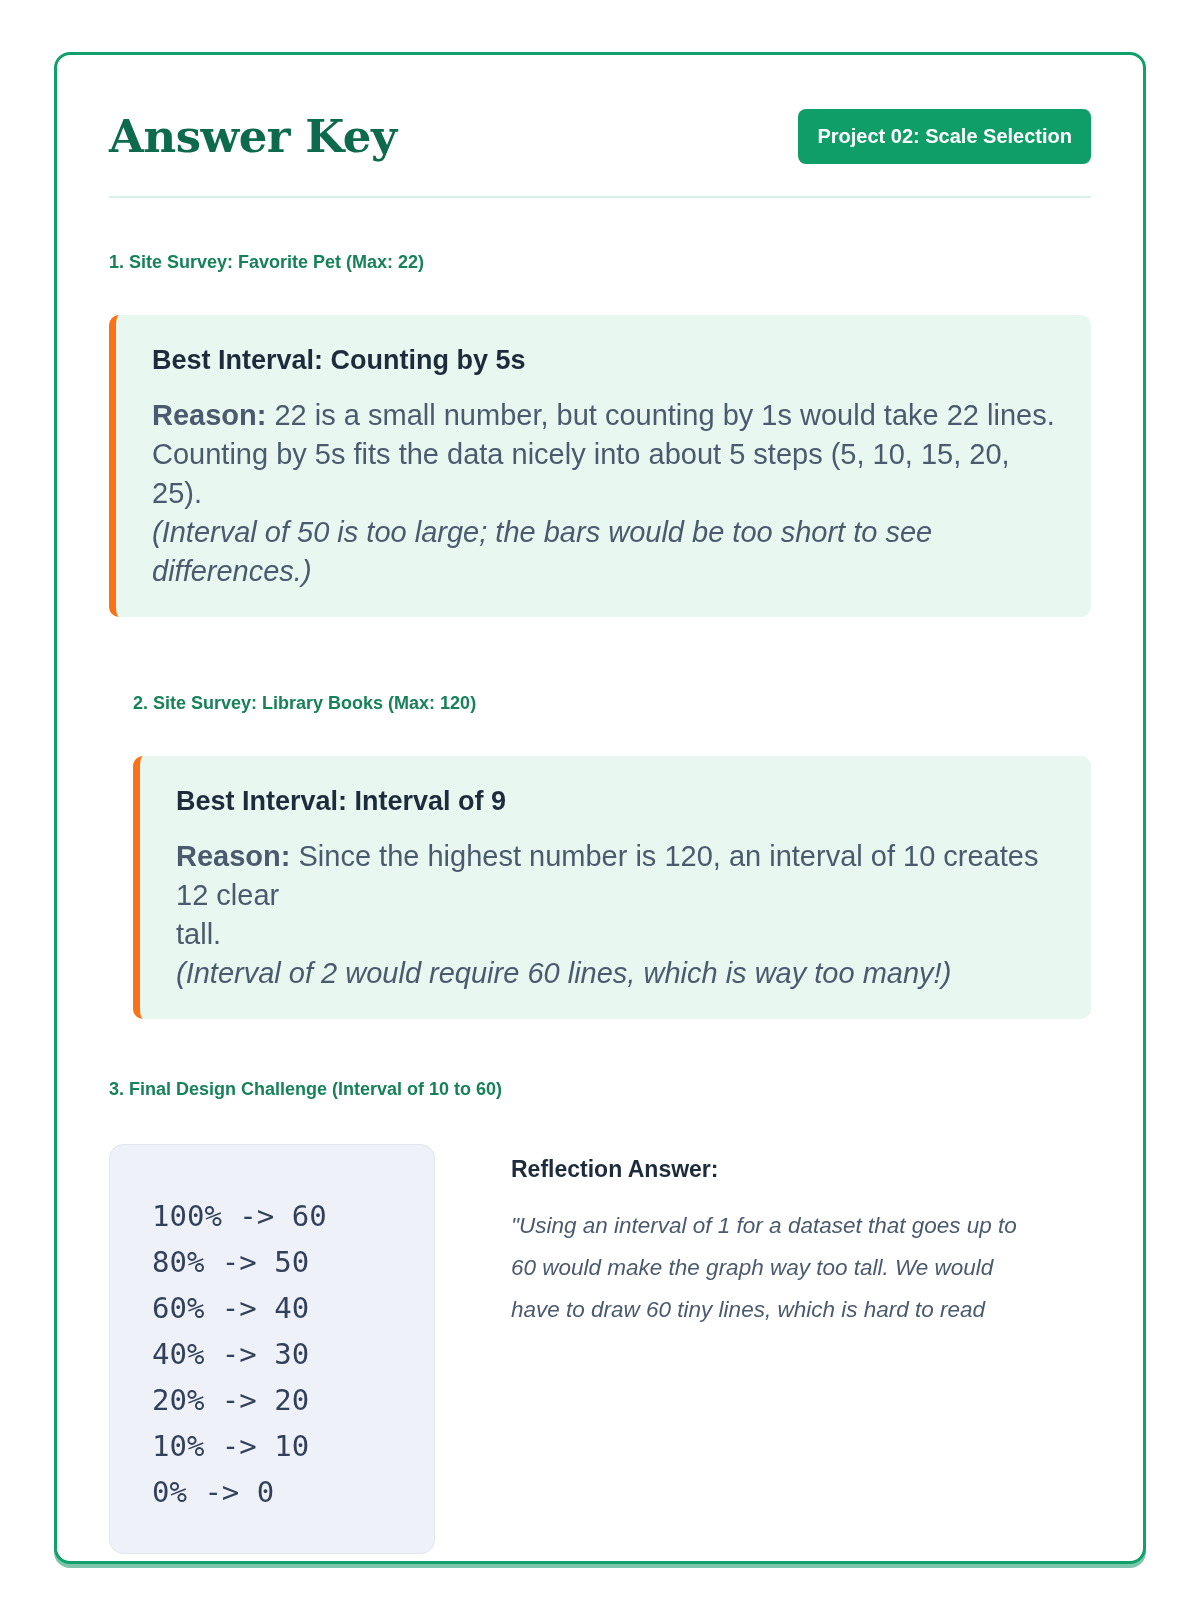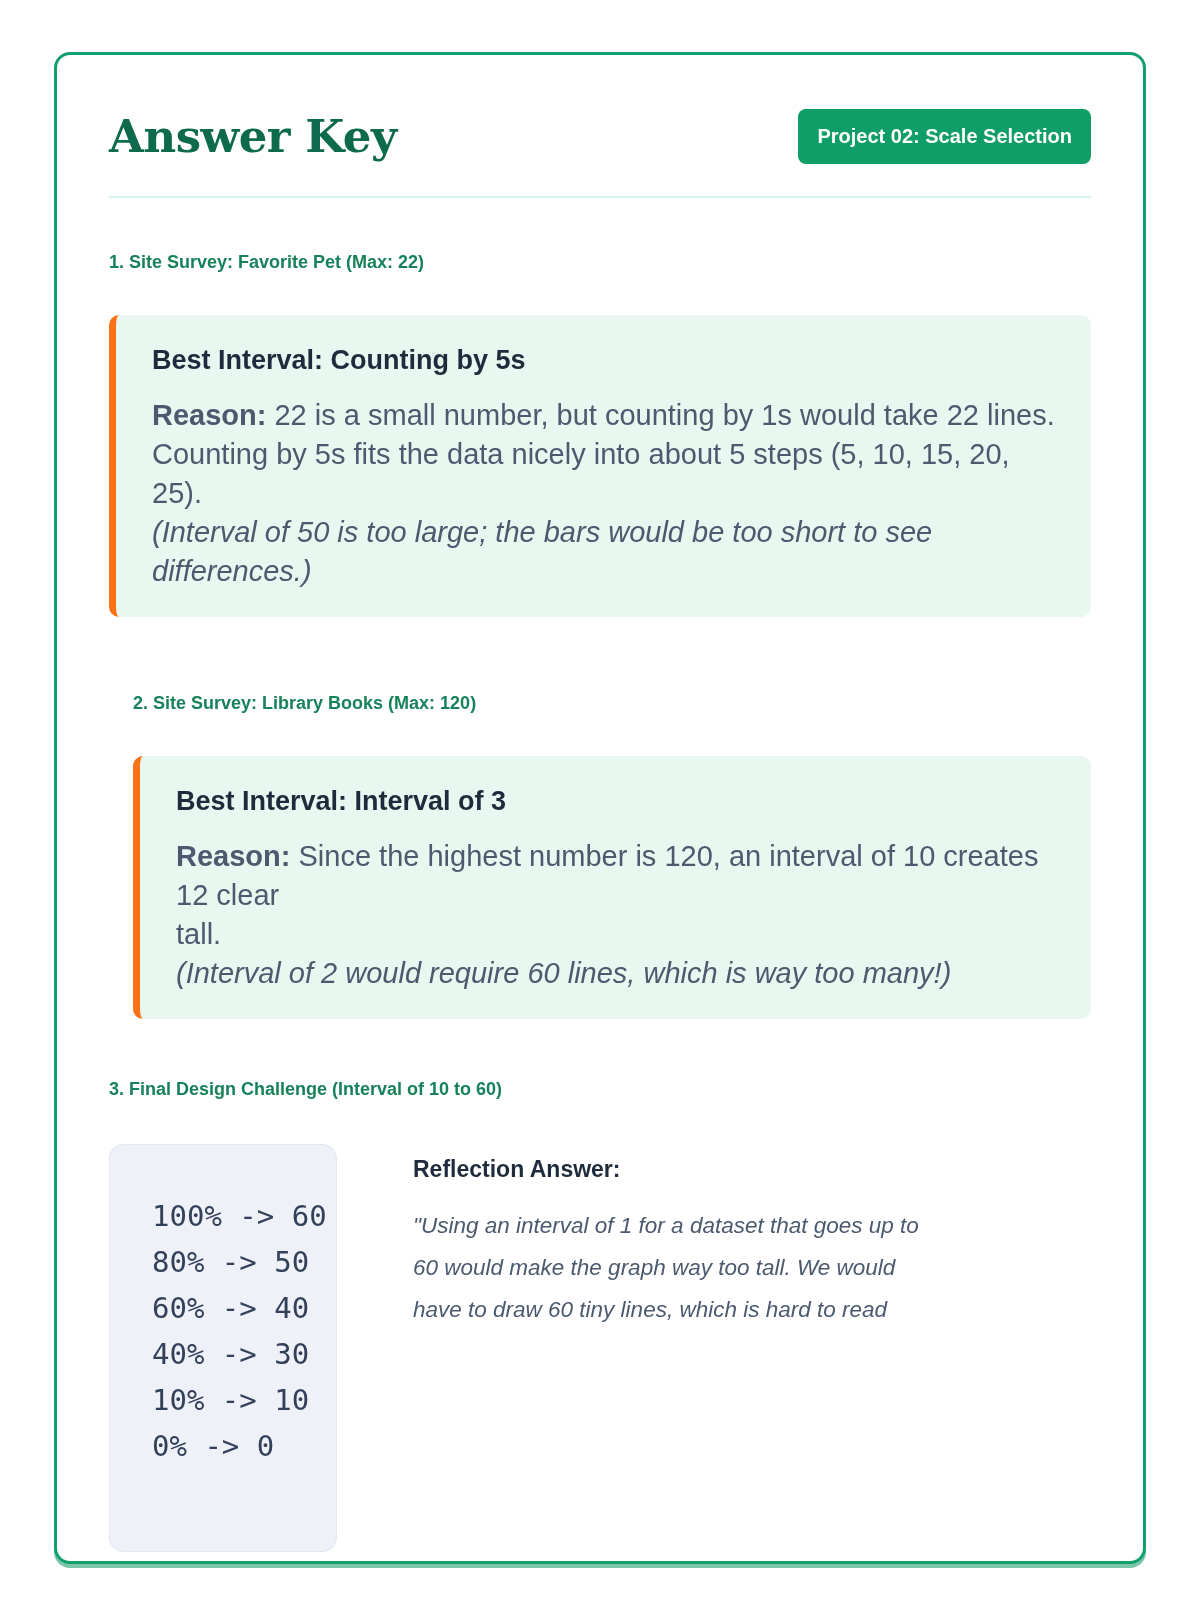--- a/index.html
+++ b/index.html
@@ -79,21 +79,21 @@
   .reason-label { font-weight: bold; }
   .aside-note { font-style: italic; }
   
   .columns {
     display: flex;
     align-items: flex-start;
     gap: 76px;
     margin-top: 44px;
   }
   .scale-code-block {
-    width: 228px;
+    width: 326px;
     min-height: 408px;
     background: #eef1f7;
     border: 1px solid #e2e7f0;
     border-radius: 14px;
     padding: 48px 10px 38px 42px;
     font-family: "DejaVu Sans Mono", monospace;
     font-size: 29px;
     line-height: 46px;
     color: #32405a;
     white-space: nowrap;
@@ -132,38 +132,39 @@
         <span>22 is a small number, but counting by 1s would take 22 lines.</span>
       </div>
       <div class="reason-line">Counting by 5s fits the data nicely into about 5 steps (5, 10, 15, 20, 25).</div>
       <div class="aside-note">(Interval of 50 is too large; the bars would be too short to see differences.)</div>
     </div>
   </div>
 
   <div class="section-2">
     <h2 class="section-heading">2. Site Survey: Library Books (Max: 120)</h2>
     <div class="answer-callout">
-      <h3 class="answer-title">Best Interval: Interval of 3</h3>
+      <h3 class="answer-title">Best Interval: Interval of 9</h3>
       <div class="reason-line">
         <span class="reason-label">Reason:</span>
         <span>Since the highest number is 120, an interval of 10 creates 12 clear</span>
       </div>
       <div class="reason-line">tall.</div>
       <div class="aside-note">(Interval of 2 would require 60 lines, which is way too many!)</div>
     </div>
   </div>
 
   <div class="section-3">
     <h2 class="section-heading">3. Final Design Challenge (Interval of 10 to 60)</h2>
     <div class="columns">
       <div class="scale-code-block">
         <div class="code-line">100% -&gt; 60</div>
         <div class="code-line">80% -&gt; 50</div>
         <div class="code-line">60% -&gt; 40</div>
         <div class="code-line">40% -&gt; 30</div>
+        <div class="code-line">20% -&gt; 20</div>
         <div class="code-line">10% -&gt; 10</div>
         <div class="code-line">0% -&gt; 0</div>
       </div>
       <div class="reflection">
         <h4 class="reflection-heading">Reflection Answer:</h4>
         <div class="quote-line">"Using an interval of 1 for a dataset that goes up to</div>
         <div class="quote-line">60 would make the graph way too tall. We would</div>
         <div class="quote-line">have to draw 60 tiny lines, which is hard to read</div>
       </div>
     </div>

